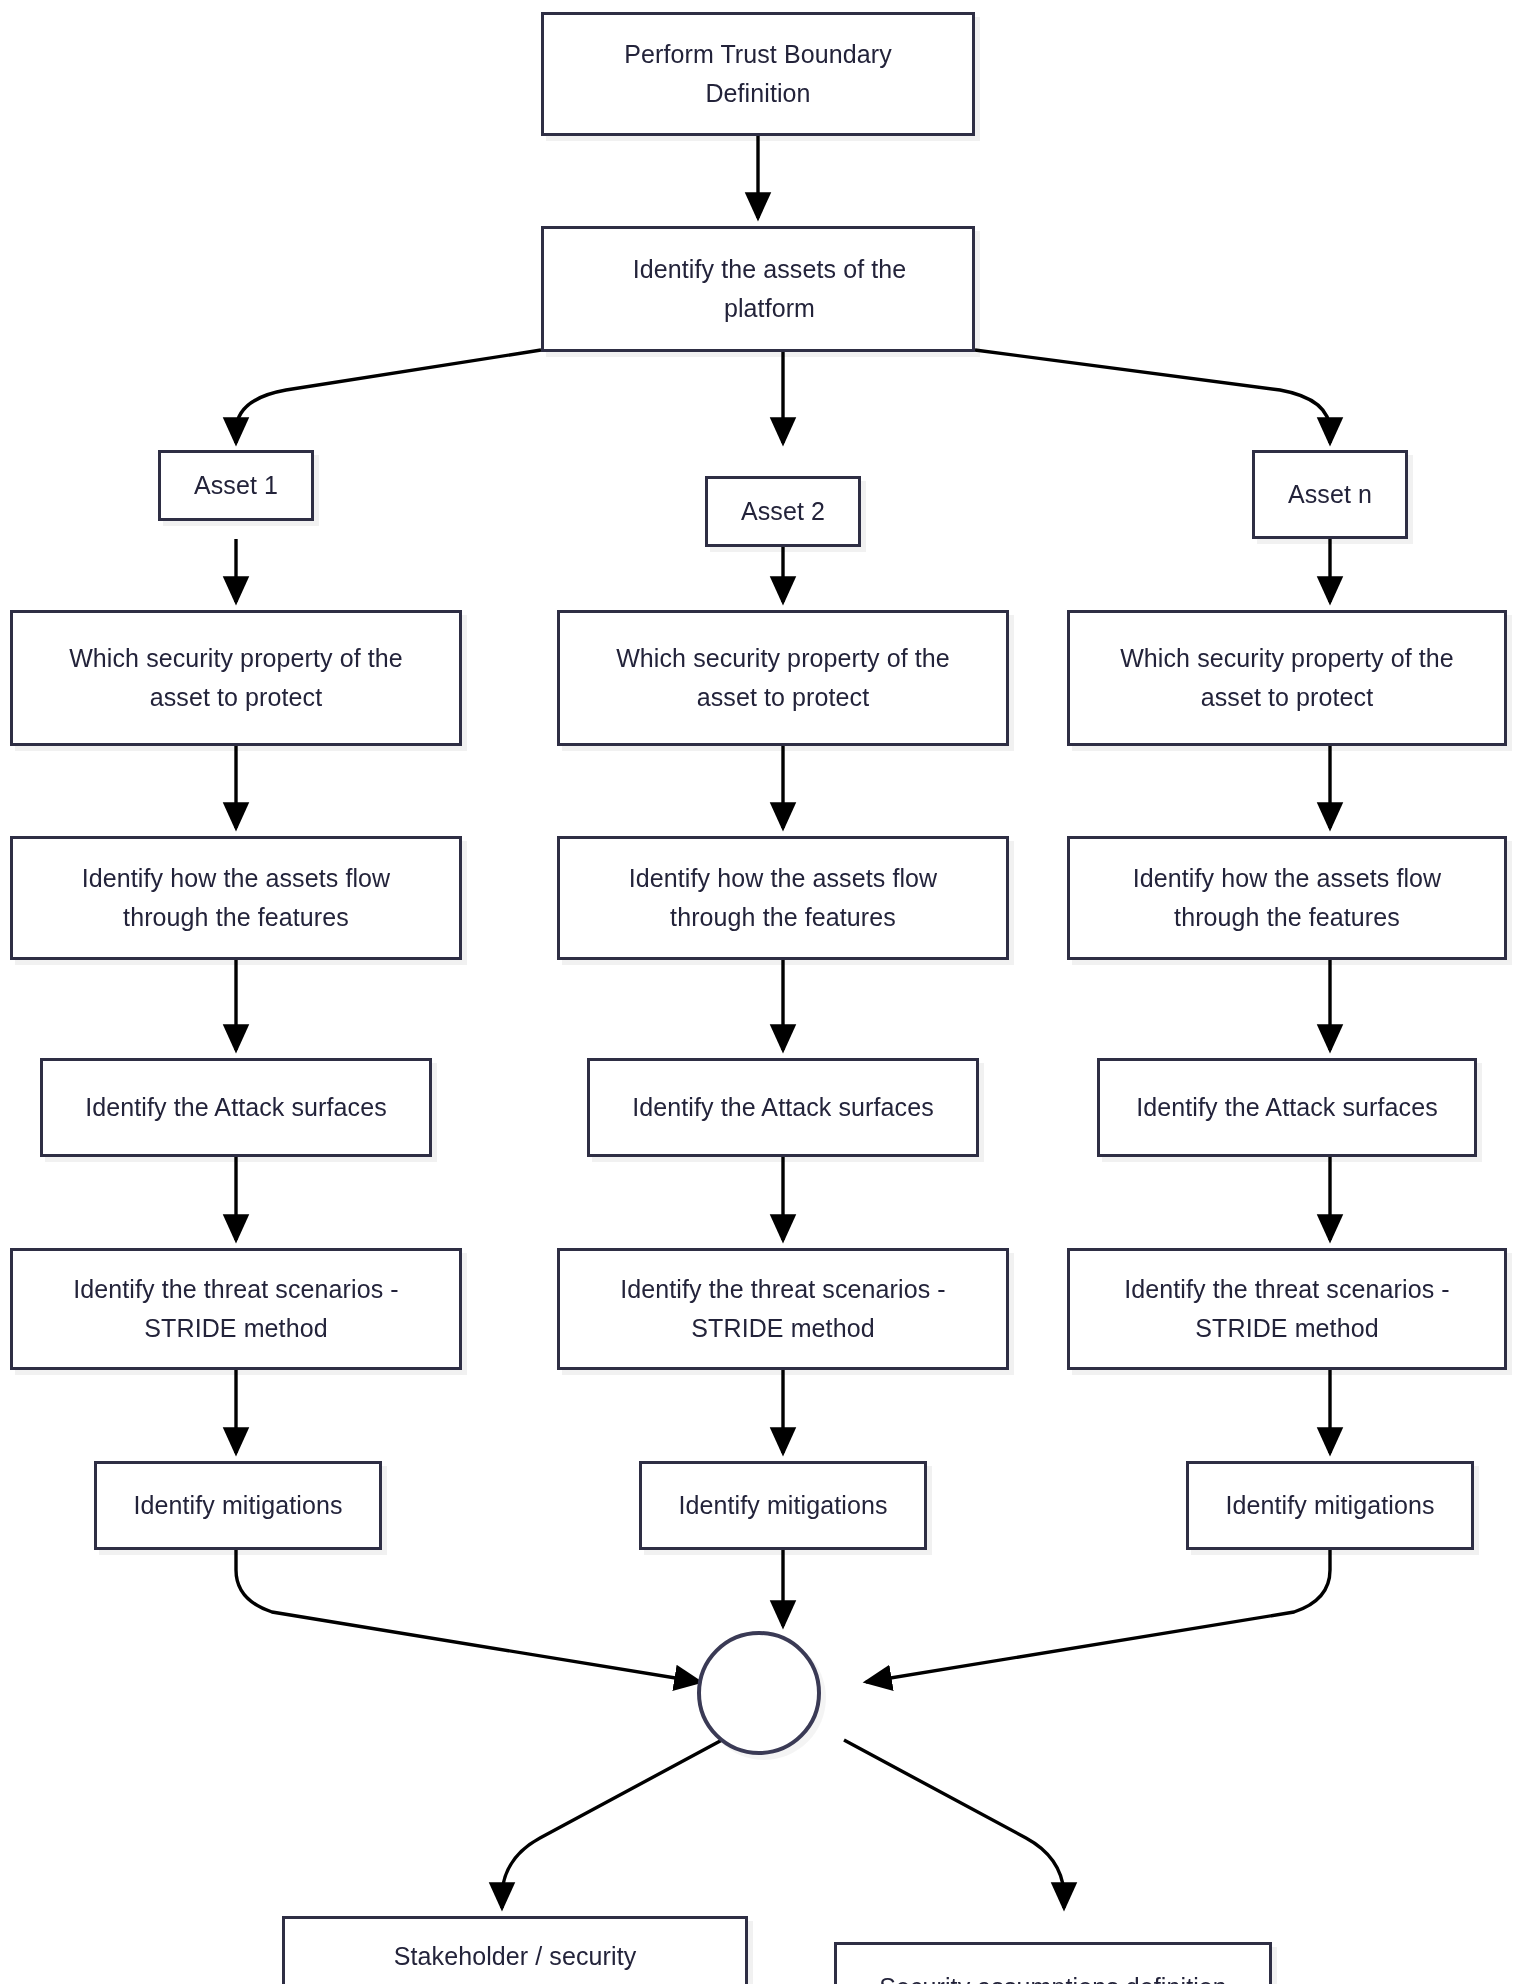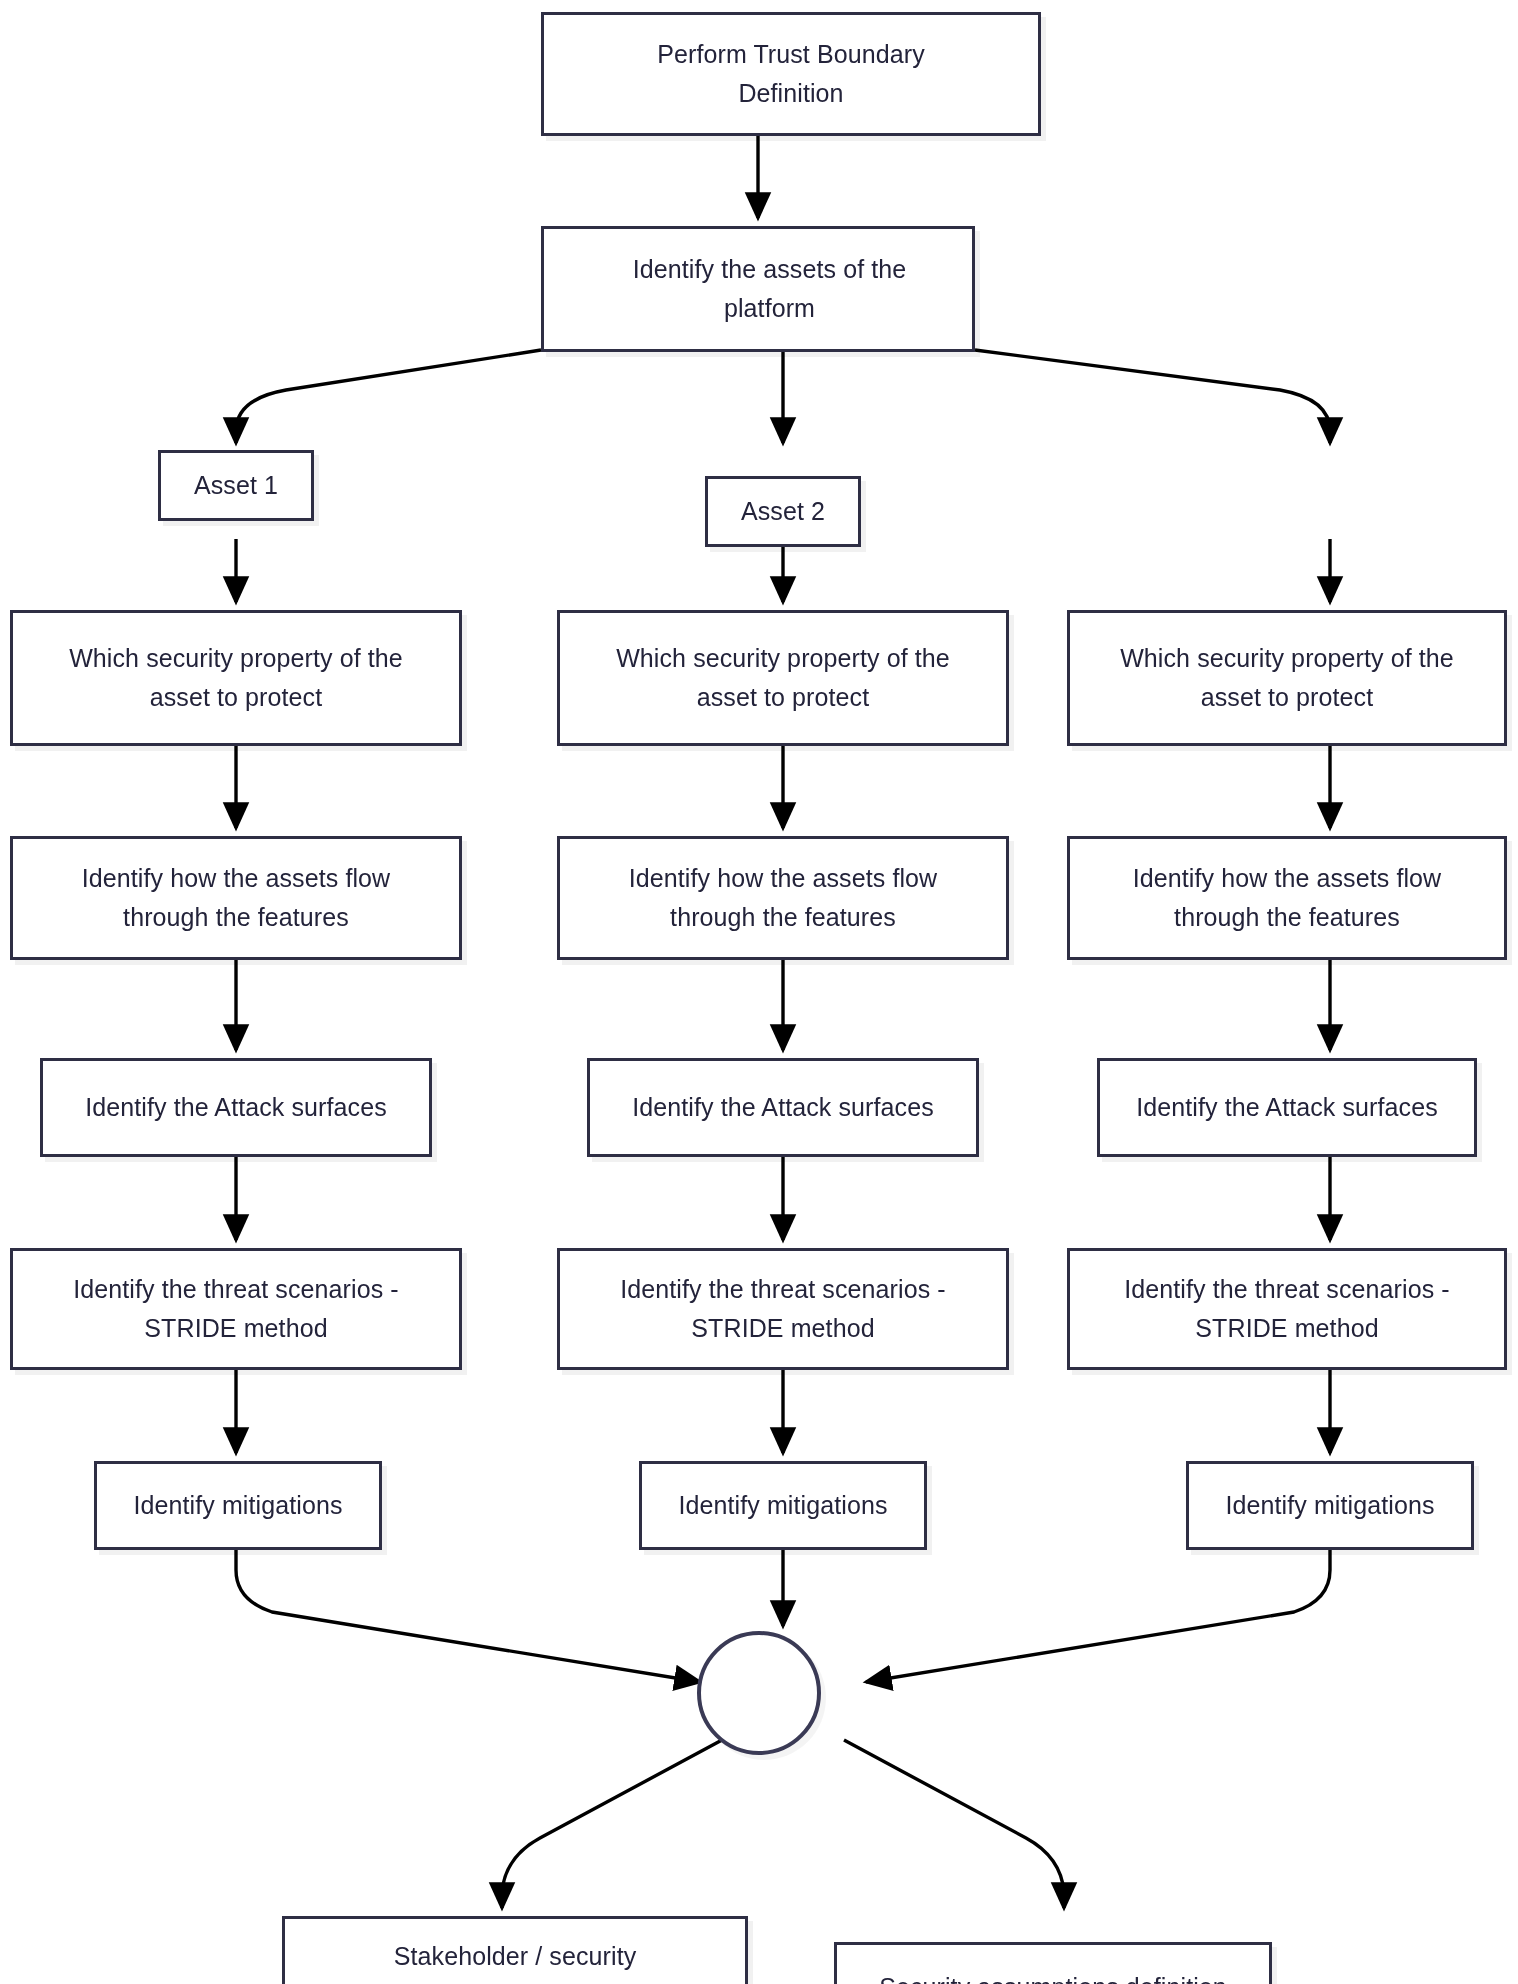--- a/index.html
+++ b/index.html
@@ -96,35 +96,38 @@
 
       <path d="M236,1550 L236,1570 Q236,1600 272,1612 L700,1682"></path>
       <path d="M783,1550 L783,1626"></path>
       <path d="M1330,1550 L1330,1570 Q1330,1600 1294,1612 L866,1682"></path>
 
       <path d="M722,1740 L540,1838 Q505,1857 502,1892 L502,1908"></path>
       <path d="M844,1740 L1026,1838 Q1061,1857 1064,1892 L1064,1908"></path>
     </g>
   </svg>
 
-  <div class="node-box" style="left:541px; top:12px; width:500px; height:124px;">
+  <div class="node-box" style="left:541px; top:12px; width:434px; height:124px;">
     <span class="node-label">Perform Trust Boundary
 Definition</span>
   </div>
 
   <div class="node-box" style="left:541px; top:226px; width:434px; height:126px;padding-left:31px;">
     <span class="node-label">Identify the assets of the
 platform</span>
   </div>
 
   <div class="node-box" style="left:158px; top:450px; width:156px; height:71px;">
     <span class="node-label">Asset 1</span>
   </div>
   <div class="node-box" style="left:705px; top:476px; width:156px; height:71px;">
     <span class="node-label">Asset 2</span>
+  </div>
+  <div class="node-box" style="left:1252px; top:450px; width:156px; height:89px;">
+    <span class="node-label">Asset n</span>
   </div>
 
   <div class="node-box" style="left:10px; top:610px; width:452px; height:136px;">
     <span class="node-label">Which security property of the
 asset to protect</span>
   </div>
   <div class="node-box" style="left:10px; top:836px; width:452px; height:124px;">
     <span class="node-label">Identify how the assets flow
 through the features</span>
   </div>

